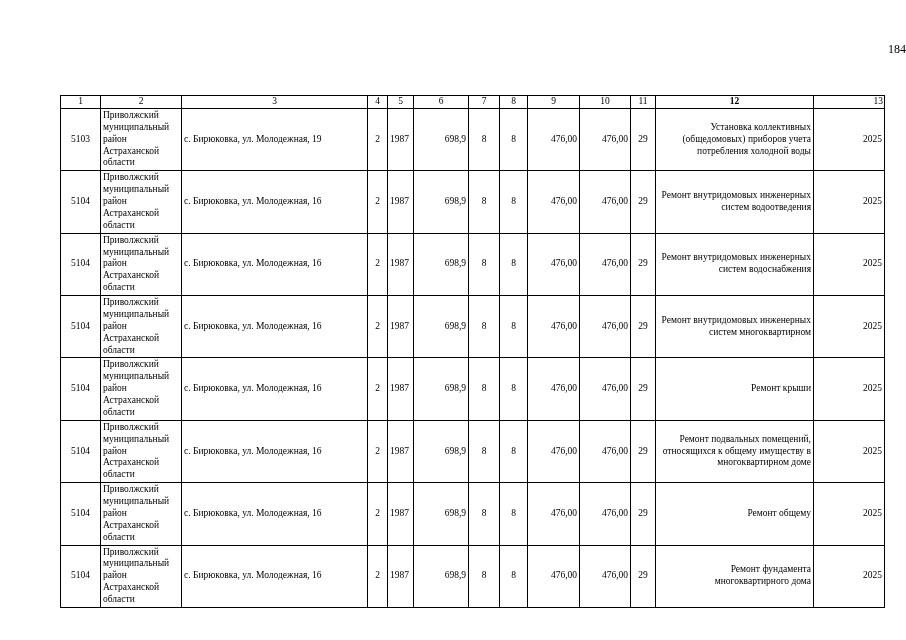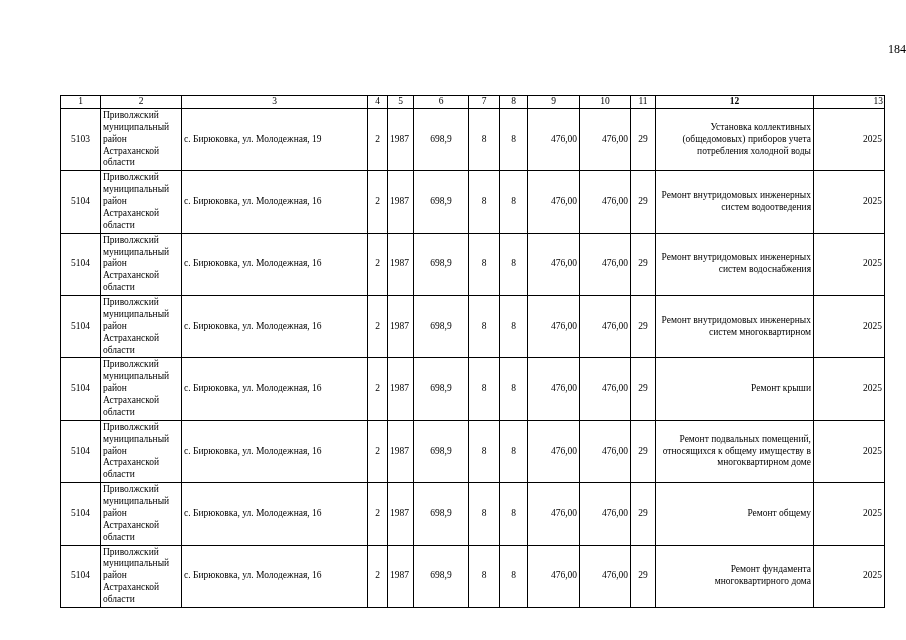--- a/index.html
+++ b/index.html
@@ -60,21 +60,21 @@
   .w9  { width: 48px; }
   .w10 { width: 22px; }
   .w11 { width: 155px; }
   .w12 { width: 68px; }
   
   .c0  { text-align: center; }
   .c1  { text-align: left; }
   .c2  { text-align: left; padding-left: 5px; }
   .c3  { text-align: center; }
   .c4  { text-align: left; }
-  .c5  { text-align: center; padding-right: 8px; }
+  .c5  { text-align: right; padding-right: 8px; }
   .c6  { text-align: center; }
   .c7  { text-align: center; }
   .c8  { text-align: right; padding-right: 7px; }
   .c9  { text-align: right; padding-right: 7px; }
   .c10 { text-align: center; }
   .c11 { text-align: right; padding-left: 4px; }
   .c12 { text-align: right; }
 </style>
 </head>
 <body>

